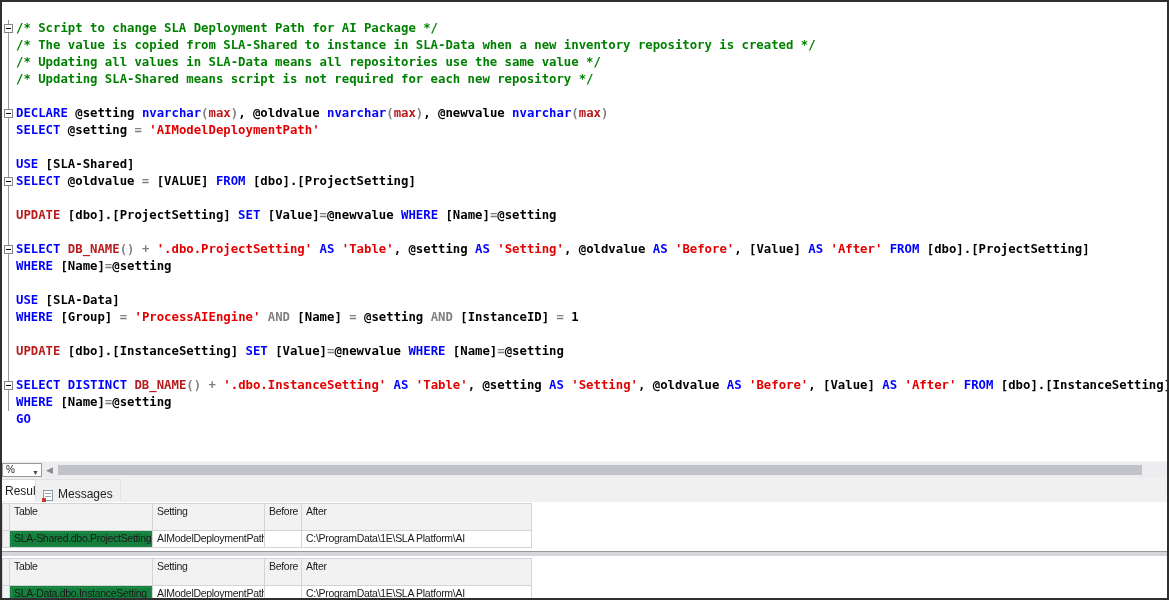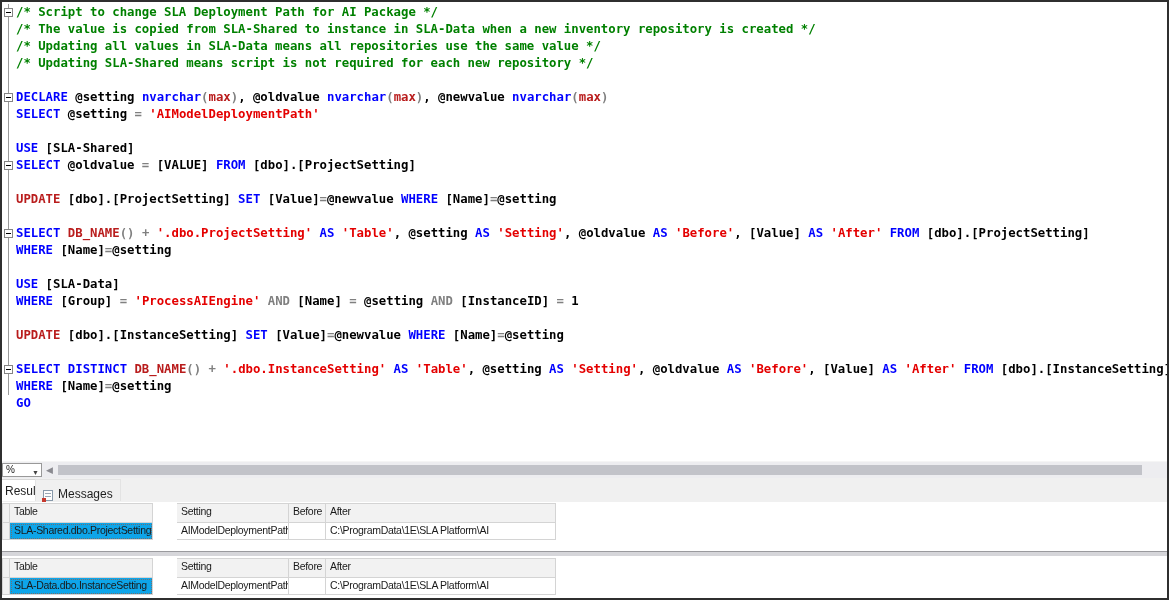--- a/index.html
+++ b/index.html
@@ -4,21 +4,21 @@
 <style>
   html,body{margin:0;padding:0;background:#fff;}
   .screen{
     position:relative;width:1169px;height:600px;box-sizing:border-box;
     border:2px solid #2f2f2f;background:#fff;overflow:hidden;
     font-family:"Liberation Sans",sans-serif;
   }
   
   .editor{
     position:absolute;top:0;left:0;right:0;height:459px;background:#fff;
-    overflow:hidden;padding-top:2px;cursor:text;
+    overflow:hidden;padding-top:18px;cursor:text;
   }
   .cl{display:flex;height:17px;align-items:stretch;}
   .gut{position:relative;width:14px;flex:0 0 14px;}
   .gut.vline::before{content:'';position:absolute;left:6px;top:0;bottom:0;border-left:1px solid #9a9a9a;}
   .fbox{position:absolute;left:2px;top:4px;width:9px;height:9px;box-sizing:border-box;
     border:1px solid #848484;background:#fff;z-index:2;}
   .fbox::after{content:'';position:absolute;left:1px;right:1px;top:3px;height:1px;background:#000;}
   .code{white-space:pre;font-family:"DejaVu Sans Mono",monospace;font-size:12.3px;
     line-height:17px;font-weight:bold;color:#000;}
   .tk-kw{color:#0000ff}
@@ -45,30 +45,30 @@
   .msg-icon{position:relative;width:10px;height:11px;margin-right:5px;background:#fdfdfd;
     border:1px solid #8899aa;box-sizing:border-box;}
   .msg-icon::before{content:'';position:absolute;left:1px;right:1px;top:2px;height:1px;background:#9aa7b5;box-shadow:0 3px 0 #9aa7b5;}
   .msg-icon::after{content:'';position:absolute;left:-2px;bottom:-2px;width:4px;height:4px;background:#c63a2f;}
   
   .results{position:absolute;top:500px;left:0;right:0;bottom:0;background:#fff;}
   .grid{position:absolute;left:0;font-size:10.5px;letter-spacing:-0.3px;color:#1a1a1a;}
   .grid1{top:1px;}
   .grid2{top:56px;}
   .grow{display:flex;height:17px;}
-  .ghead{height:20px;}
+  .ghead{height:28px;}
   .gcell{box-sizing:border-box;border-right:1px solid #d4d4d4;border-bottom:1px solid #d4d4d4;
     padding:1px 0 0 4px;overflow:hidden;white-space:nowrap;background:#fff;cursor:default;}
   .ghcell{background:#f2f2f2;border-top:1px solid #d4d4d4;}
   .rowhdr{flex:0 0 8px;width:8px;background:#f2f2f2;padding:0;border-left:1px solid #d4d4d4;}
   .c0{flex:0 0 143px;width:143px;}
-  .c1{flex:0 0 112px;width:112px;margin-left:24px;}
+  .c1{flex:0 0 112px;width:112px;}
   .c2{flex:0 0 37px;width:37px;}
   .c3{flex:0 0 230px;width:230px;}
-  .gdcell.sel{background:#0ea5e9;outline:1px dotted #707070;outline-offset:-2px;}
+  .gdcell.sel{background:#15803d;outline:1px dotted #707070;outline-offset:-2px;}
   .grids-divider{position:absolute;left:0;right:0;top:49px;height:5px;background:#d6d6da;border-top:1px solid #9a9a9e;box-sizing:border-box;}
 </style>
 </head>
 <body>
 
 <div class="screen">
 
   <div class="editor">
     <div>
         <div class="cl">

